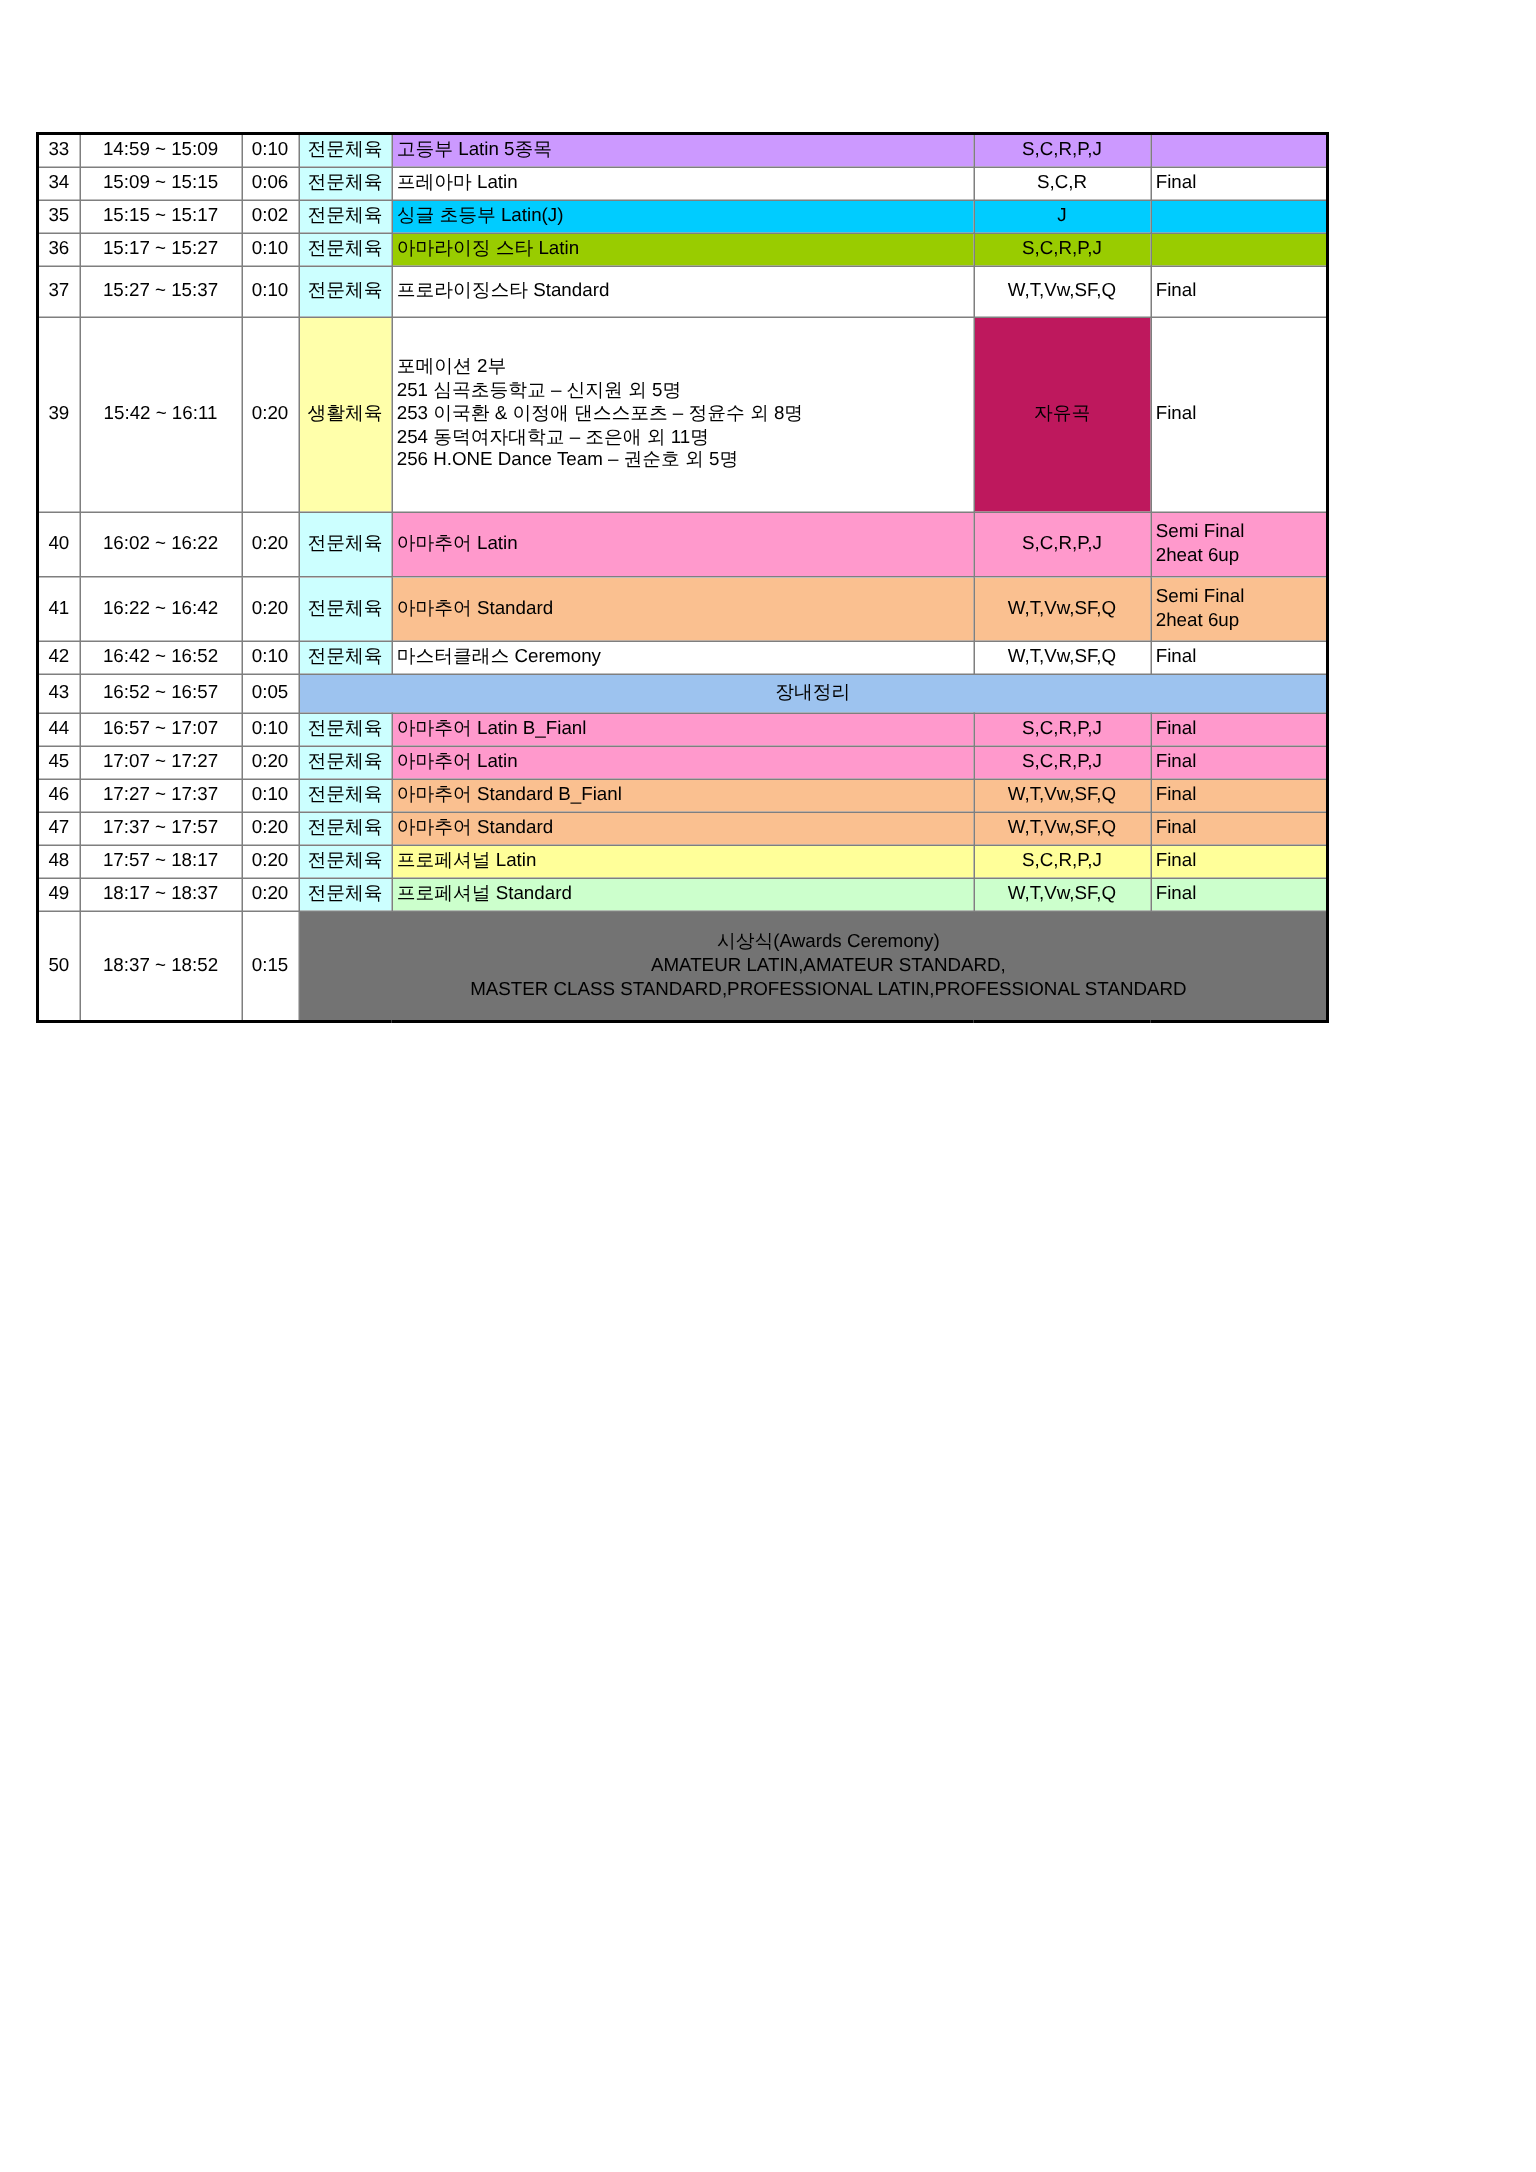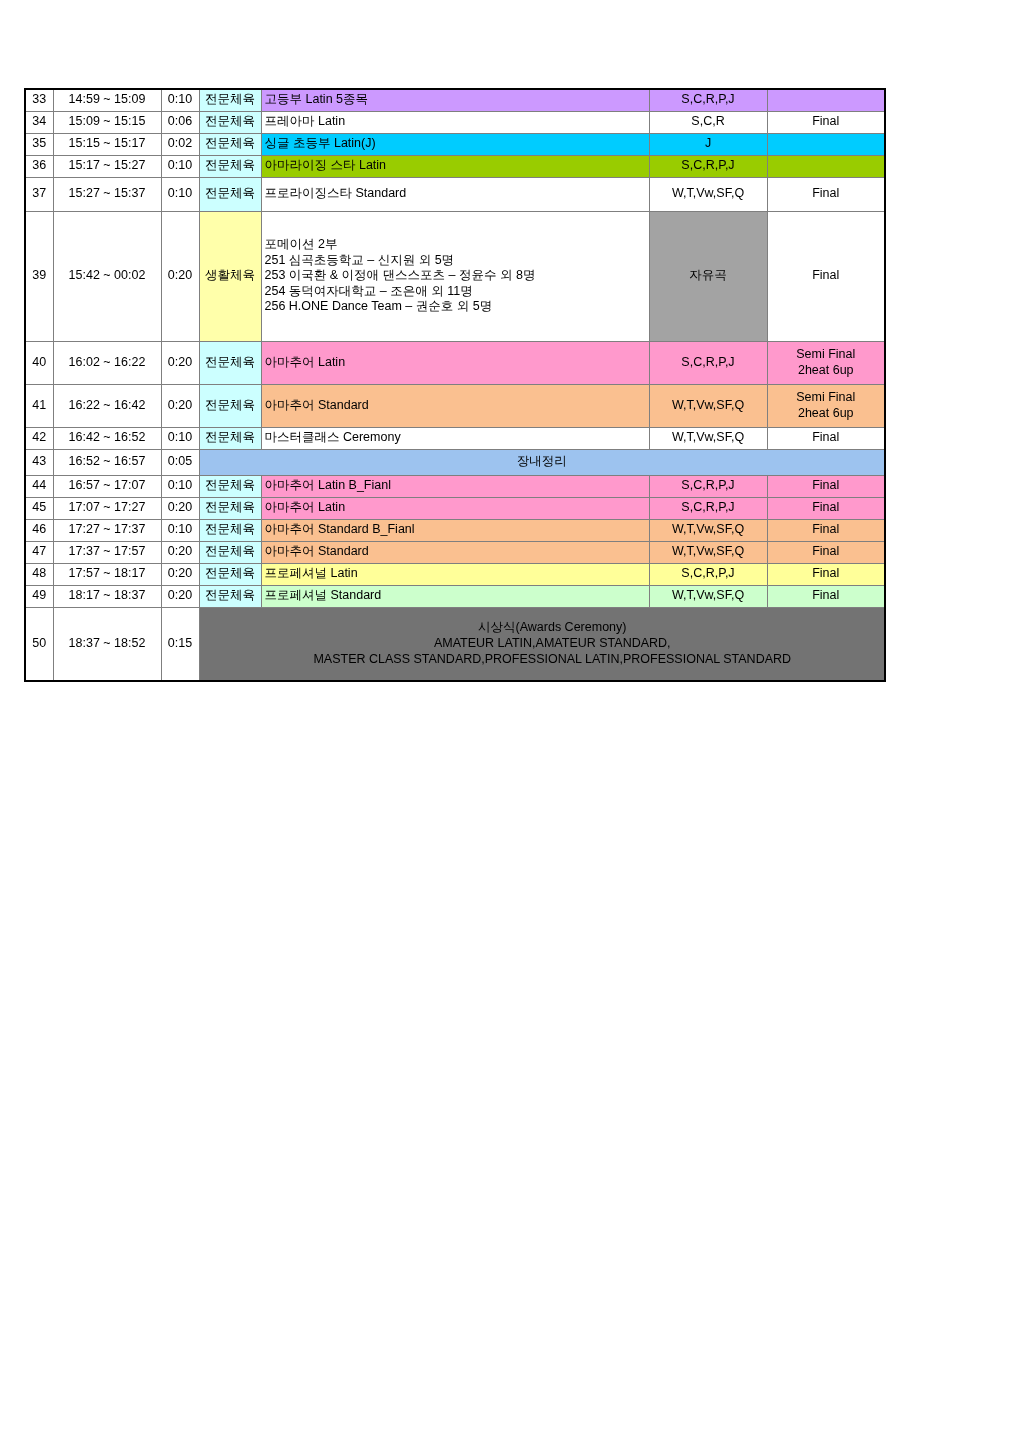--- a/index.html
+++ b/index.html
@@ -50,21 +50,21 @@
   col.c-dance { width: 118px; }
   col.c-round { width: 118px; }
 
   td.no    { text-align: center; }
   td.time  { text-align: center; }
   td.dur   { text-align: center; }
   td.cat   { text-align: center; background: #ccffff; }
   td.cat-life { text-align: center; background: #ffffaa; }
   td.event { text-align: left; padding-left: 10px; }
   td.dance { text-align: center; }
-  td.round { text-align: center; }
+  td.round { text-align: left; }
   td.merged { text-align: center; background: #9dc3ef; }
 
   td.multiline { white-space: normal; }
 
   .two-line { line-height: 1.45; }
 
   
   tr.thick-top > td { border-top: 2px solid #000000; }
   tr.thick-bottom > td { border-bottom: 2px solid #000000; }
 
@@ -129,33 +129,33 @@
           <td class="no lead-border">37</td>
           <td class="time">15:27 ~ 15:37</td>
           <td class="dur">0:10</td>
           <td class="cat" style="background: rgb(204, 255, 255);">전문체육</td>
           <td class="event" style="background: rgb(255, 255, 255);">프로라이징스타 Standard</td>
           <td class="dance" style="background: rgb(255, 255, 255);">W,T,Vw,SF,Q</td>
           <td class="round tail-border" style="background: rgb(255, 255, 255);">Final</td>
         </tr>
         <tr style="height: 130px;">
           <td class="no lead-border">39</td>
-          <td class="time">15:42 ~ 00:02</td>
+          <td class="time">15:42 ~ 16:11</td>
           <td class="dur">0:20</td>
           <td class="cat-life" style="background: rgb(255, 255, 170);">생활체육</td>
           <td class="event multiline" style="background: rgb(255, 255, 255);">
             <span class="evt-lines">
               <span>포메이션 2부</span>
               <span>251 심곡초등학교 – 신지원 외 5명</span>
               <span>253 이국환 &amp; 이정애 댄스스포츠 – 정윤수 외 8명</span>
               <span>254 동덕여자대학교 – 조은애 외 11명</span>
               <span>256 H.ONE Dance Team – 권순호 외 5명</span>
             </span>
           </td>
-          <td class="dance" style="background: #a3a3a3;">자유곡</td>
+          <td class="dance" style="background: #be185d;">자유곡</td>
           <td class="round tail-border" style="background: rgb(255, 255, 255);">Final</td>
         </tr>
         <tr style="height: 43px; margin-left: 40px;">
           <td class="no lead-border">40</td>
           <td class="time">16:02 ~ 16:22</td>
           <td class="dur">0:20</td>
           <td class="cat" style="background: rgb(204, 255, 255);">전문체육</td>
           <td class="event" style="background: rgb(255, 153, 204);">아마추어 Latin</td>
           <td class="dance" style="background: rgb(255, 153, 204);">S,C,R,P,J</td>
           <td class="round tail-border two-line multiline" style="background: rgb(255, 153, 204);">

